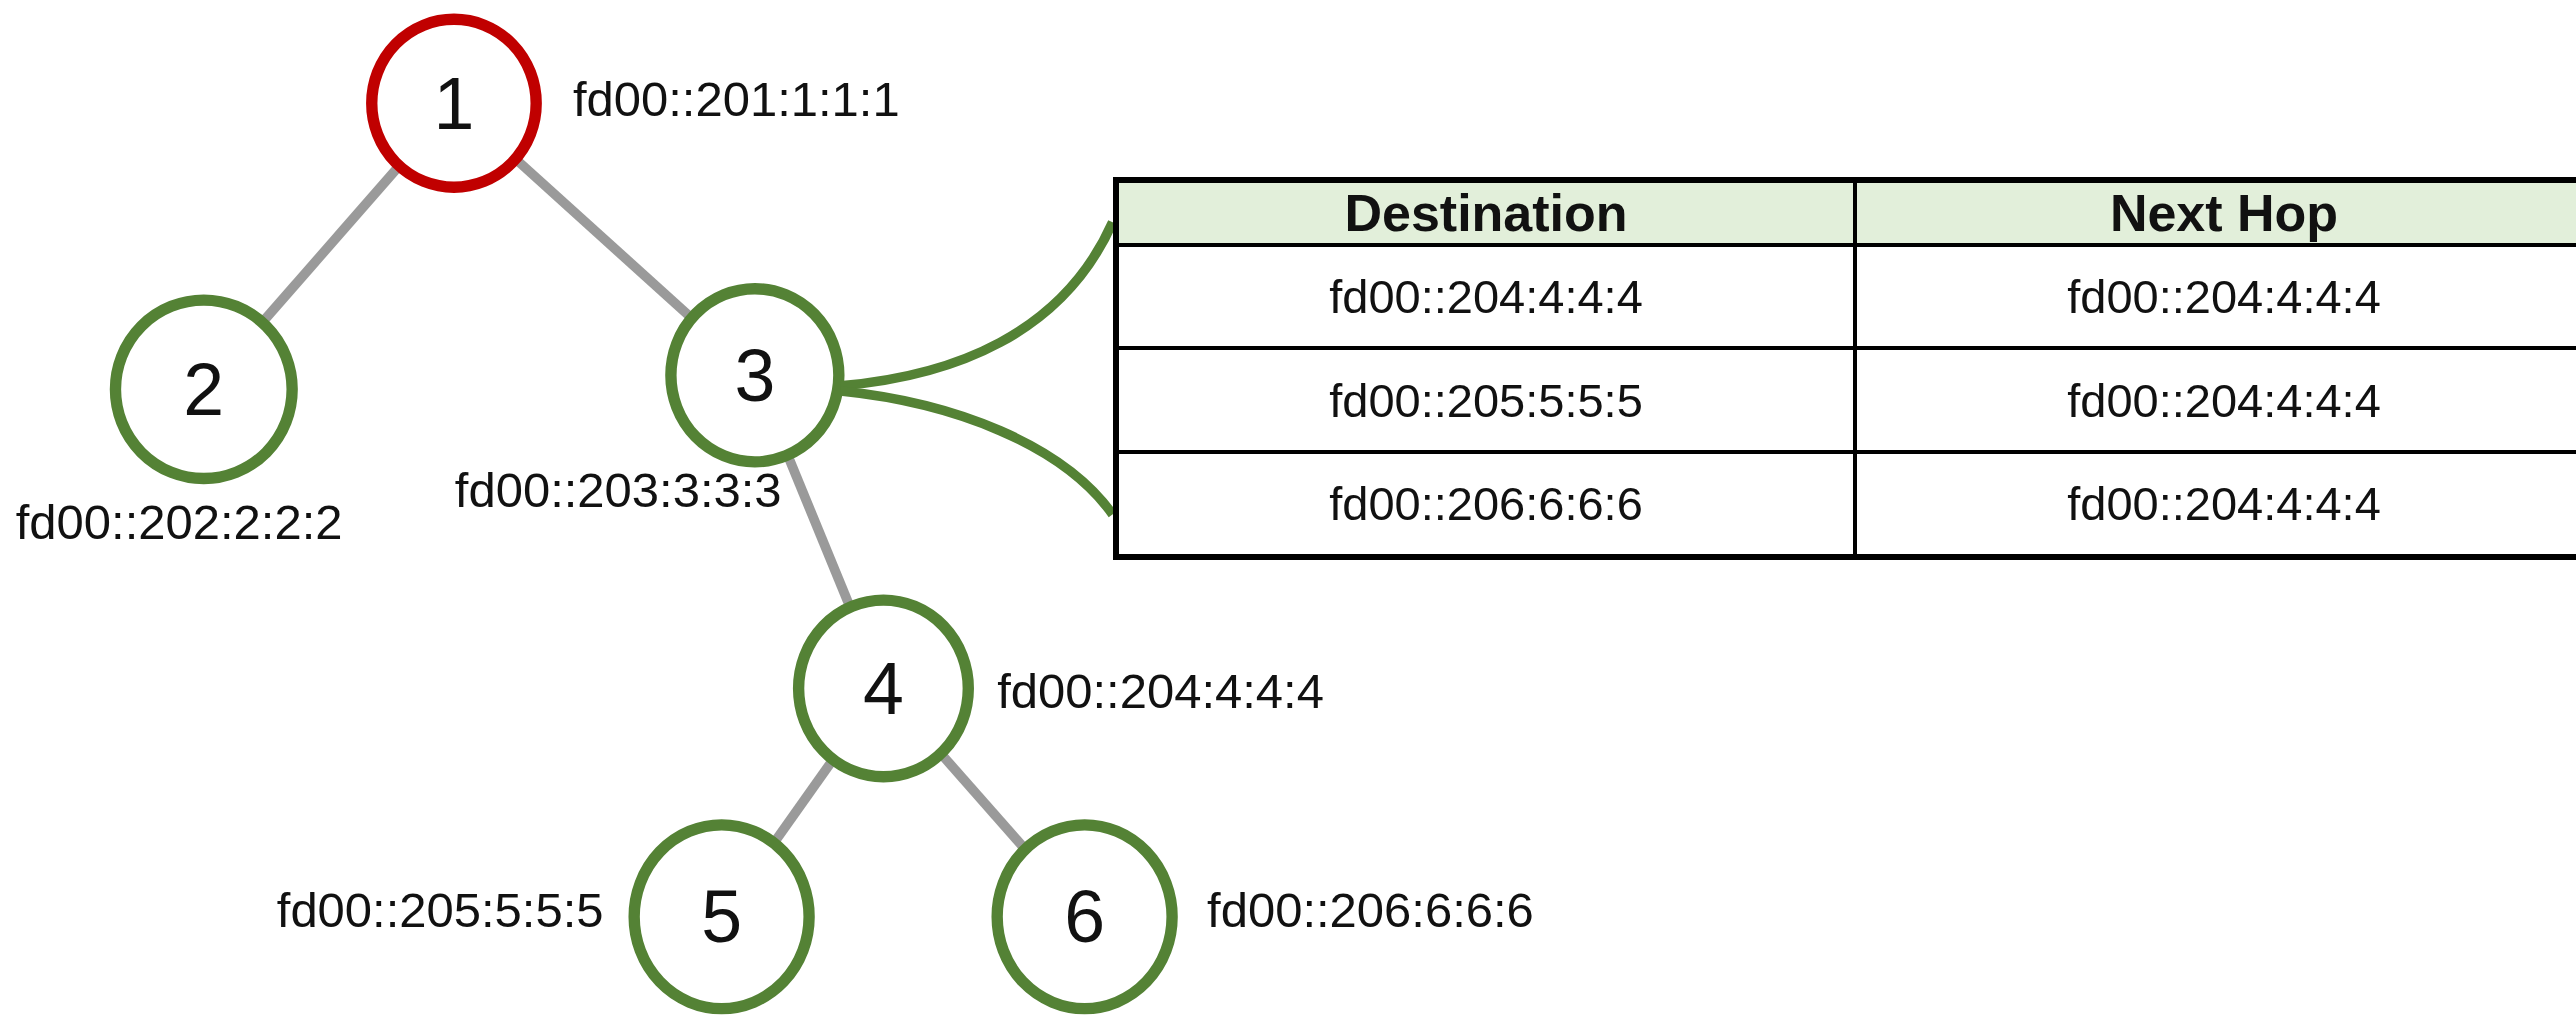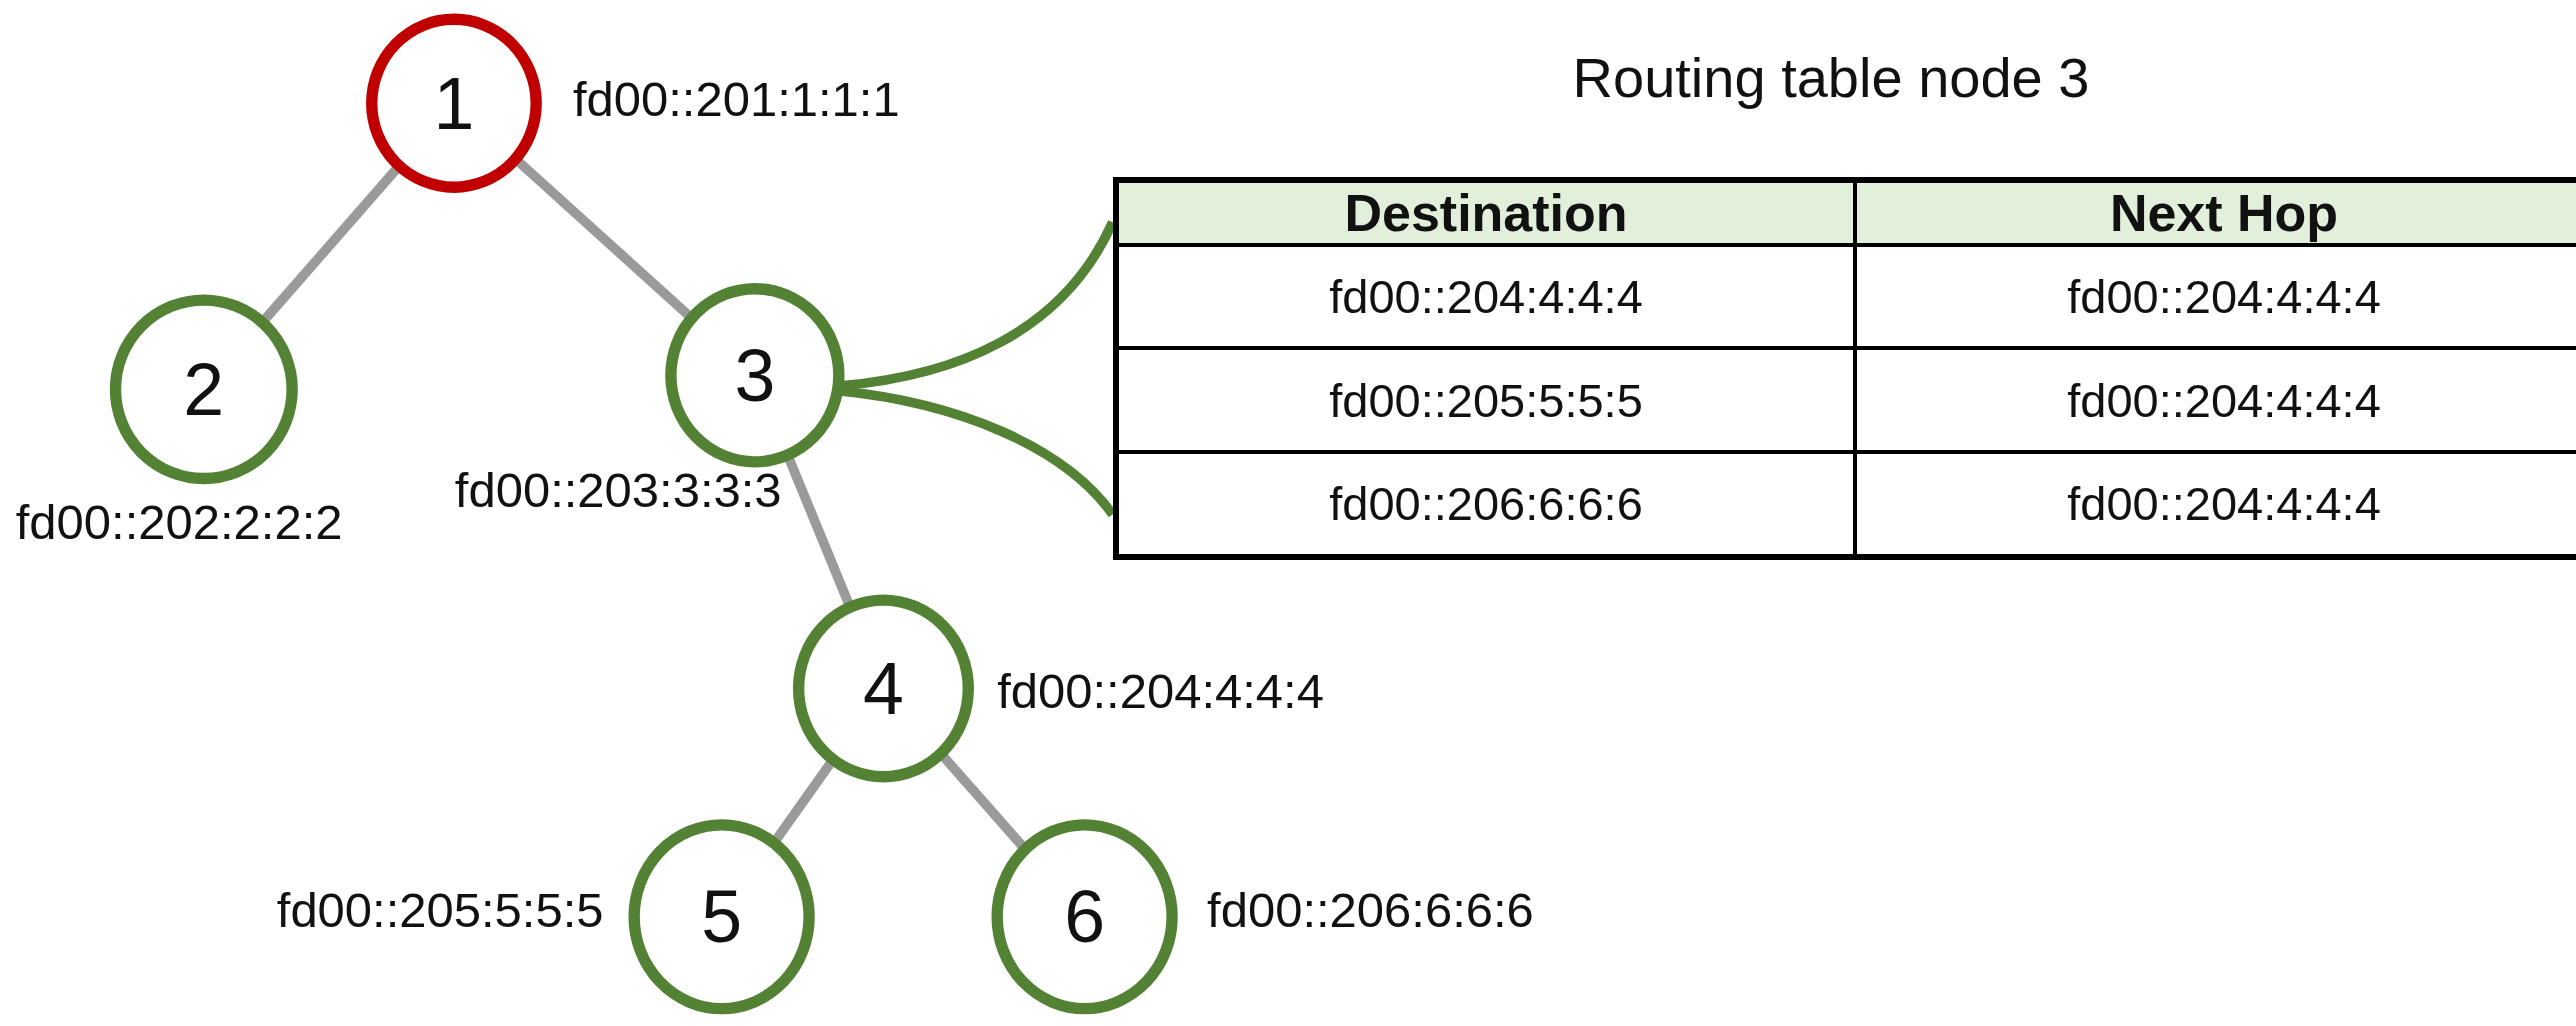--- a/index.html
+++ b/index.html
@@ -110,21 +110,20 @@
     <text class="node-digit" x="1240" y="1048" dy="0.35em" text-anchor="middle">6</text>
 
     <text class="addr-label" x="655" y="113" dy="0.35em" text-anchor="start">fd00::201:1:1:1</text>
     <text class="addr-label" x="18" y="597" dy="0.35em" text-anchor="start">fd00::202:2:2:2</text>
     <text class="addr-label" x="520" y="560" dy="0.35em" text-anchor="start">fd00::203:3:3:3</text>
     <text class="addr-label" x="1140" y="790" dy="0.35em" text-anchor="start">fd00::204:4:4:4</text>
     <text class="addr-label" x="690" y="1040" dy="0.35em" text-anchor="end">fd00::205:5:5:5</text>
     <text class="addr-label" x="1380" y="1040" dy="0.35em" text-anchor="start">fd00::206:6:6:6</text>
   </svg>
 
-  <div class="table-title">Routing table node 3</div>
 
   <div class="routing-table-wrap">
     <table class="routing">
       <thead>
         <tr>
           <th>Destination</th>
           <th>Next Hop</th>
         </tr>
       </thead>
       <tbody>

